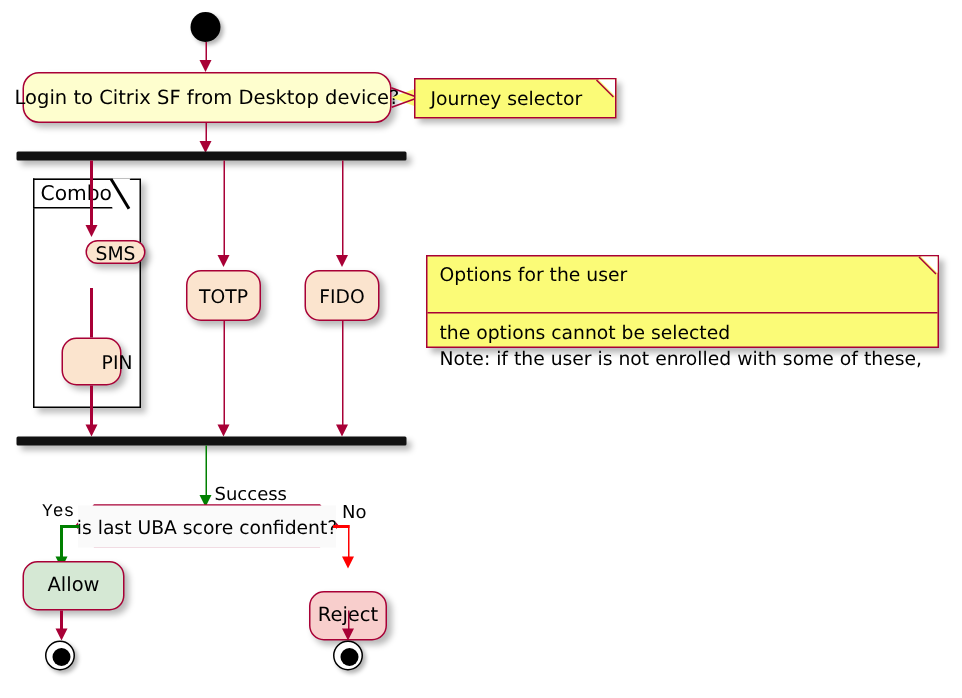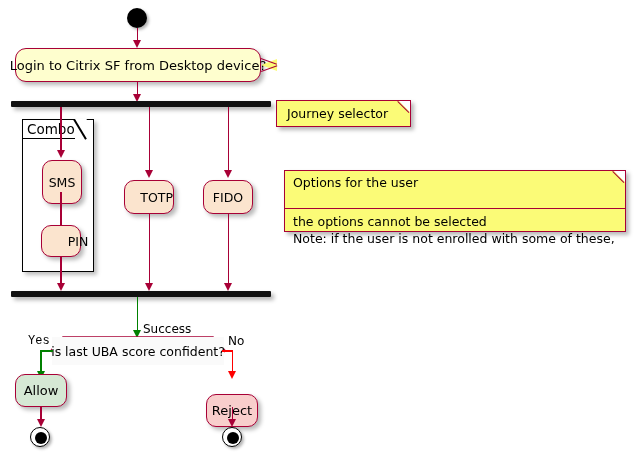--- a/index.html
+++ b/index.html
@@ -225,58 +225,58 @@
   <div class="abs edge vline" style="left:136.5px; top:28px; height:14px;"></div>
   <div class="abs arrow" style="left:133px; top:40px;"></div>
 
   <div class="abs activity" style="left:15px; top:48px; width:246px; height:34px;">
     <span>Login to Citrix SF from Desktop device?</span>
   </div>
 
   <div class="abs" style="left:261px; top:59px;">
     <div class="note-pointer"></div>
   </div>
-  <div class="abs note note-simple" style="left:276px; top:52px; width:135px; height:27px;margin-top:48px;">
+  <div class="abs note note-simple" style="left:276px; top:52px; width:135px; height:27px;">
     <div class="note-fold"></div>
     <span>Journey selector</span>
   </div>
 
   <div class="abs edge vline" style="left:136.5px; top:82px; height:14px;"></div>
   <div class="abs arrow" style="left:133px; top:94px;"></div>
 
   <div class="abs bar" style="left:11px; top:101px; width:260px; height:6px;"></div>
 
   <div class="abs partition" style="left:22px; top:119px; width:72px; height:153px;"></div>
   <div class="abs" style="left:22px; top:119px; display:flex;justify-content:space-between;">
     <div class="partition-tab" style="height:20px;">
       <span>Combo</span>
     </div>
     <div class="partition-tab-corner"></div>
   </div>
 
   <div class="abs edge vline" style="left:60px; top:107px; height:45px;"></div>
   <div class="abs arrow" style="left:56.5px; top:150px;"></div>
 
-  <div class="abs activity opt" style="left:42px; top:160px; width:40px; height:44px;">
+  <div class="abs activity opt" style="left:57px; top:160px; width:40px; height:16px;">
     <span>SMS</span>
   </div>
 
   <div class="abs edge vline" style="left:60px; top:192px; height:33px;"></div>
 
   <div class="abs activity opt" style="left:41px; top:225px; width:40px; height:32px;padding-left:34px;">
     <span>PIN</span>
   </div>
 
   <div class="abs edge vline" style="left:60px; top:257px; height:27px;"></div>
   <div class="abs arrow" style="left:56.5px; top:283px;"></div>
 
   <div class="abs edge vline" style="left:148.5px; top:107px; height:65px;"></div>
   <div class="abs arrow" style="left:145px; top:170px;"></div>
 
-  <div class="abs activity opt" style="left:124px; top:180px; width:50px; height:34px;justify-content:flex-end;">
+  <div class="abs activity opt" style="left:124px; top:180px; width:50px; height:34px;">
     <span>TOTP</span>
   </div>
 
   <div class="abs edge vline" style="left:148.5px; top:214px; height:70px;"></div>
   <div class="abs arrow" style="left:145px; top:283px;"></div>
 
   <div class="abs edge vline" style="left:227.5px; top:107px; height:65px;"></div>
   <div class="abs arrow" style="left:224px; top:170px;"></div>
 
   <div class="abs activity opt" style="left:203px; top:180px; width:50px; height:34px;">
@@ -311,21 +311,21 @@
   <div class="abs edge green hline" style="left:40px; top:350px; width:13px;"></div>
   <div class="abs edge green vline" style="left:40px; top:350px; height:25px;"></div>
   <div class="abs arrow green" style="left:36.5px; top:371px;"></div>
   <div class="abs edge-label" style="left:28px; top:334px;font-family:Liberation Mono, monospace;">Yes</div>
 
   <div class="abs edge red hline" style="left:222px; top:350px; width:11px;"></div>
   <div class="abs edge red vline" style="left:231.5px; top:350px; height:25px;"></div>
   <div class="abs arrow red" style="left:228px; top:371px;"></div>
   <div class="abs edge-label" style="left:228px; top:334px;">No</div>
 
-  <div class="abs activity allow" style="left:15px; top:374px; width:52px; height:33px;">
+  <div class="abs activity allow" style="left:15px; top:374px; width:68px; height:33px;">
     <span>Allow</span>
   </div>
   <div class="abs edge vline" style="left:40px; top:407px; height:14px;"></div>
   <div class="abs arrow" style="left:36.5px; top:419px;"></div>
   <div class="abs end-node" style="left:30px; top:427px;"></div>
 
   <div class="abs activity reject" style="left:206px; top:374px; width:52px; height:33px;margin-top:20px;">
     <span>Reject</span>
   </div>
   <div class="abs edge vline" style="left:231.5px; top:407px; height:14px;"></div>

